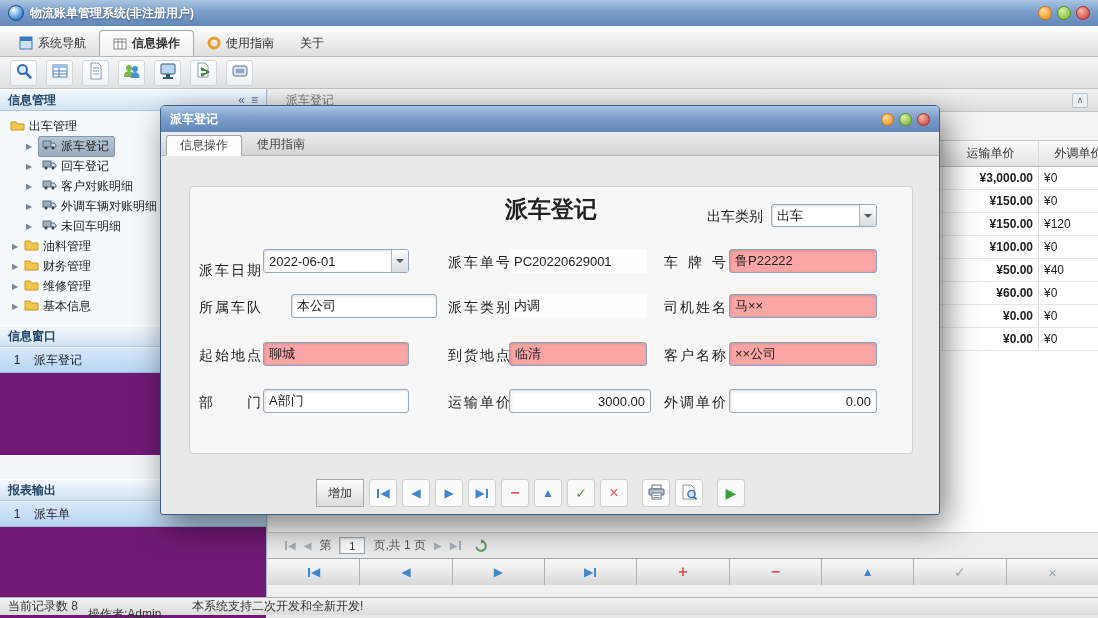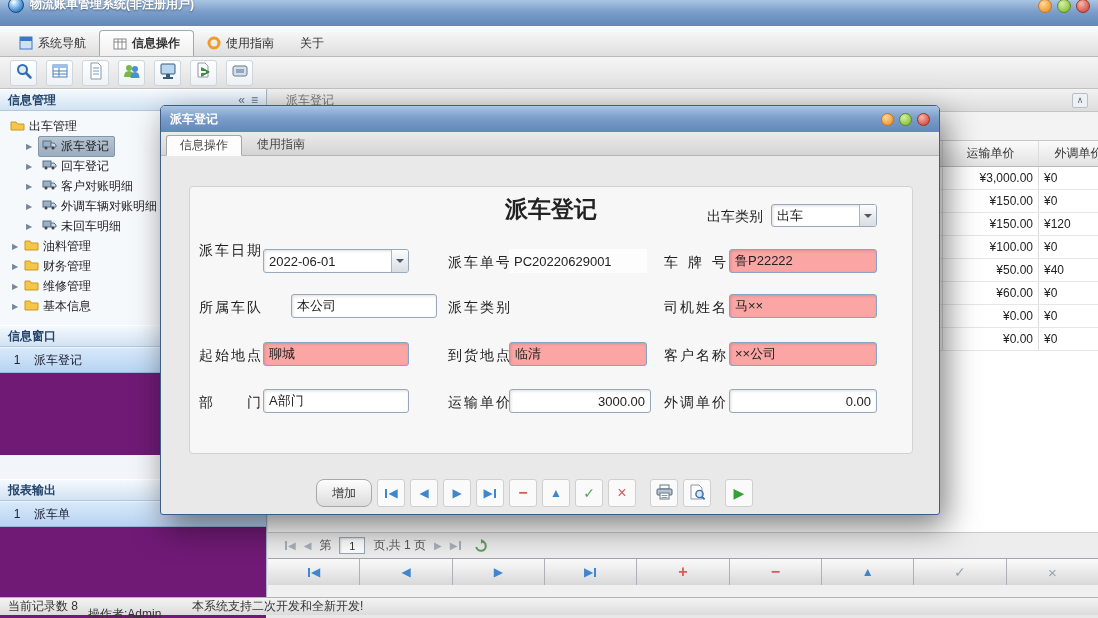--- a/index.html
+++ b/index.html
@@ -3,21 +3,21 @@
 <meta charset="utf-8">
 <style>
   *{margin:0;padding:0;box-sizing:border-box;}
   html,body{background:#555;}
   body{font-family:"Liberation Sans","DejaVu Sans",sans-serif;}
   .app{position:relative;width:1098px;height:618px;background:#e8e8e8;overflow:hidden;font-size:12px;color:#222;cursor:default;}
 
   
   .titlebar{position:absolute;left:0;top:0;width:100%;height:26px;
     background:linear-gradient(180deg,#aac5e2 0%,#7b9ecb 45%,#6288b8 100%);
-    display:flex;align-items:flex-end;padding:13px 8px;border-bottom:1px solid #54779f;}
+    display:flex;align-items:center;padding:13px 8px;border-bottom:1px solid #54779f;}
   .app-logo{width:16px;height:16px;border-radius:50%;margin-right:6px;
     background:radial-gradient(circle at 35% 30%,#ffffff,#6fb0e8 45%,#1f63a8 90%);border:1px solid #1a4c82;}
   .title-text{color:#fff;font-weight:bold;text-shadow:0 1px 2px rgba(0,0,0,.45);}
   .win-controls{margin-left:auto;display:flex;gap:5px;align-items:center;}
   .win-btn{width:14px;height:14px;border-radius:50%;}
   .win-btn.min{background:radial-gradient(circle at 35% 30%,#fdd9a0,#f29a2e 75%);border:1px solid #c87818;}
   .win-btn.max{background:radial-gradient(circle at 35% 30%,#d6f0a8,#8cc43e 75%);border:1px solid #5c8c20;}
   .win-btn.close{background:radial-gradient(circle at 35% 30%,#f6b8ac,#d5554a 75%);border:1px solid #a03028;}
 
   
@@ -61,21 +61,21 @@
     color:#5a6a7a;font-size:9px;display:flex;align-items:center;justify-content:center;}
   .strip{height:28px;background:#f3f3f3;}
   .grid{position:absolute;left:0;top:51px;width:850px;height:392px;background:#fff;border-top:1px solid #c8c8c8;}
   .ghead{display:flex;height:26px;background:linear-gradient(#fbfbfb,#e2e2e2);border-bottom:1px solid #b9b9b9;color:#333;}
   .ghead .gc{justify-content:center;}
   .grow{display:flex;height:23px;border-bottom:1px solid #e6e6e6;background:#fff;}
   .gc{display:flex;align-items:center;padding:0 5px;overflow:hidden;white-space:nowrap;}
   .gc-spacer{flex:1;border-left:none;}
   .gc-part{width:18px;border-left:1px solid #dcdcdc;padding:0 2px;}
   .gc-price{width:96px;border-left:1px solid #dcdcdc;}
-  .grow .gc-price{justify-content:flex-end;}
+  .grow .gc-price{justify-content:flex-end;font-weight:bold;}
   .gc-ext{width:80px;border-left:1px solid #dcdcdc;}
   .pagerow{position:absolute;left:0;top:443px;width:830px;height:26px;background:#ededed;border-top:1px solid #c9c9c9;
     display:flex;align-items:center;gap:8px;padding-left:16px;color:#555;}
   .pg-ic{color:#a8b0b8;font-size:10px;display:flex;align-items:center;}
   .pg-box{width:26px;height:17px;background:#fff;border:1px solid #9aa6b2;box-shadow:inset 1px 1px 2px rgba(0,0,0,.15);
     display:flex;align-items:center;justify-content:center;font-size:11px;color:#333;}
   .bar{width:2px;height:9px;background:currentColor;margin:0 1px;display:inline-block;}
   .navrow{position:absolute;left:0;top:469px;width:830px;height:27px;display:flex;gap:1px;background:#aeb2b6;border-top:1px solid #a2a6aa;}
   .navbtn{flex:1;background:linear-gradient(#fbfbfb,#d8d8d8);display:flex;align-items:center;justify-content:center;font-size:12px;}
   .c-blue{color:#3f86cf;} .c-red{color:#d85a5a;} .c-gray{color:#98a2ac;} .c-green{color:#56a056;}
@@ -106,21 +106,21 @@
     box-shadow:inset 1px 1px 3px rgba(0,0,0,.14);display:flex;align-items:center;font-size:13px;overflow:hidden;}
   .edit .edit-text{padding:4px 5px;flex:1;}
   .edit.num .edit-text{text-align:right;}
   .edit.blue{background:#fca5a5;border-color:#87a6c6;}
   .flat{position:absolute;height:24px;background:#fdfdfd;display:flex;align-items:center;font-size:13px;padding:0 5px;}
   .drop-btn{width:17px;align-self:stretch;border-left:1px solid #aab4c2;background:linear-gradient(#fdfdfd,#d8dde2);
     display:flex;align-items:center;justify-content:center;}
   .drop-btn::after{content:"";border:4px solid transparent;border-top-color:#4a5a6a;margin-top:4px;}
   .combo-cat{position:absolute;left:610px;top:98px;width:106px;height:23px;}
   .btnrow{position:absolute;left:155px;top:372px;height:30px;display:flex;align-items:center;gap:5px;}
-  .btn-add{width:56px;height:28px;background:linear-gradient(#fdfdfd,#dcdcdc);border:1px solid #a8a8a8;border-radius:8px;
+  .btn-add{width:48px;height:28px;background:linear-gradient(#fdfdfd,#dcdcdc);border:1px solid #a8a8a8;border-radius:0;
     display:flex;align-items:center;justify-content:center;color:#333;}
   .sqbtn{width:28px;height:28px;background:#fafafa;border:1px solid #cfcfcf;border-radius:3px;
     display:flex;align-items:center;justify-content:center;font-size:12px;}
   .sqbtn.sep{margin-left:9px;}
 </style>
 </head>
 <body>
 
 <div class="app">
 
@@ -493,37 +493,38 @@
 
     <div class="dlg-panel"></div>
     <div class="form-title">派车登记</div>
 
     <div class="cat-label">出车类别</div>
     <div class="edit combo-cat">
       <span class="edit-text">出车</span>
       <span class="drop-btn"></span>
     </div>
 
-    <div class="flabel" style="left:38px;top:136px;text-align:right;">派车日期</div>
+    <div class="flabel" style="left:38px;top:156px;text-align:right;">派车日期</div>
     <div class="edit" style="left:102px;top:143px;width:146px;">
       <span class="edit-text">2022-06-01</span>
       <span class="drop-btn"></span>
     </div>
     <div class="flabel" style="left:287px;top:148px;">派车单号</div>
     <div class="flat" style="left:348px;top:143px;width:138px;">PC20220629001</div>
     <div class="flabel" style="left:503px;top:148px;">车牌号</div>
     <div class="edit blue" style="left:568px;top:143px;width:148px;">
       <span class="edit-text">鲁P22222</span>
     </div>
 
     <div class="flabel" style="left:38px;top:193px;">所属车队</div>
     <div class="edit" style="left:102px;top:188px;width:146px;margin-left:28px;">
       <span class="edit-text">本公司</span>
     </div>
     <div class="flabel" style="left:287px;top:193px;">派车类别</div>
+    <div class="flat" style="left:348px;top:188px;width:138px;">内调</div>
     <div class="flabel" style="left:503px;top:193px;">司机姓名</div>
     <div class="edit blue" style="left:568px;top:188px;width:148px;">
       <span class="edit-text">马××</span>
     </div>
 
     <div class="flabel" style="left:38px;top:241px;">起始地点</div>
     <div class="edit blue" style="left:102px;top:236px;width:146px;">
       <span class="edit-text">聊城</span>
     </div>
     <div class="flabel" style="left:287px;top:241px;">到货地点</div>

